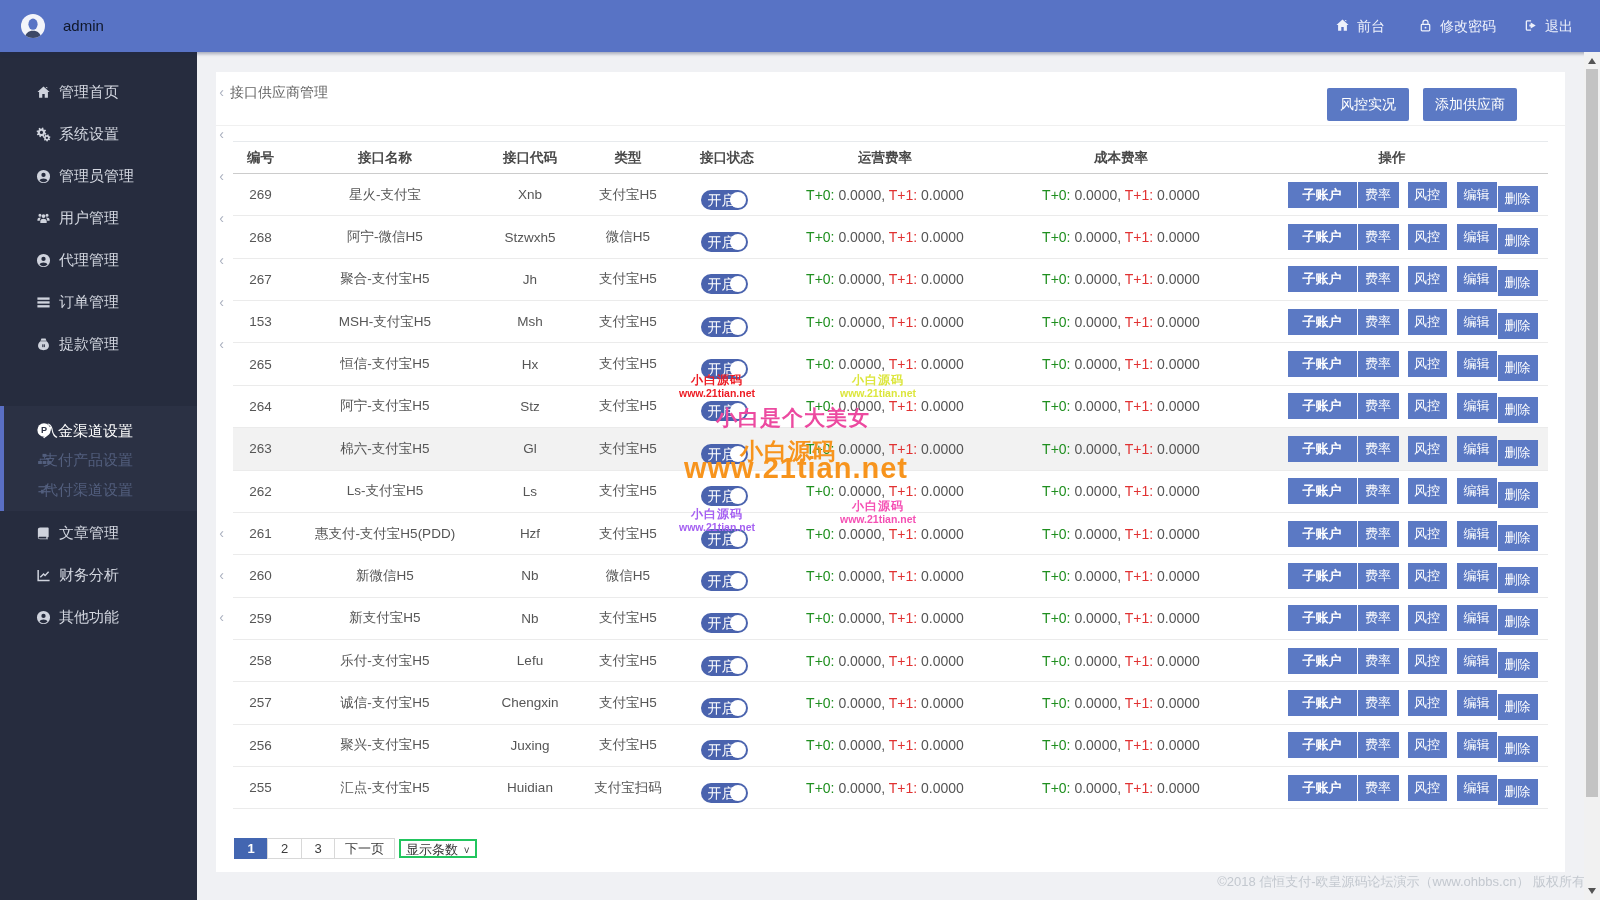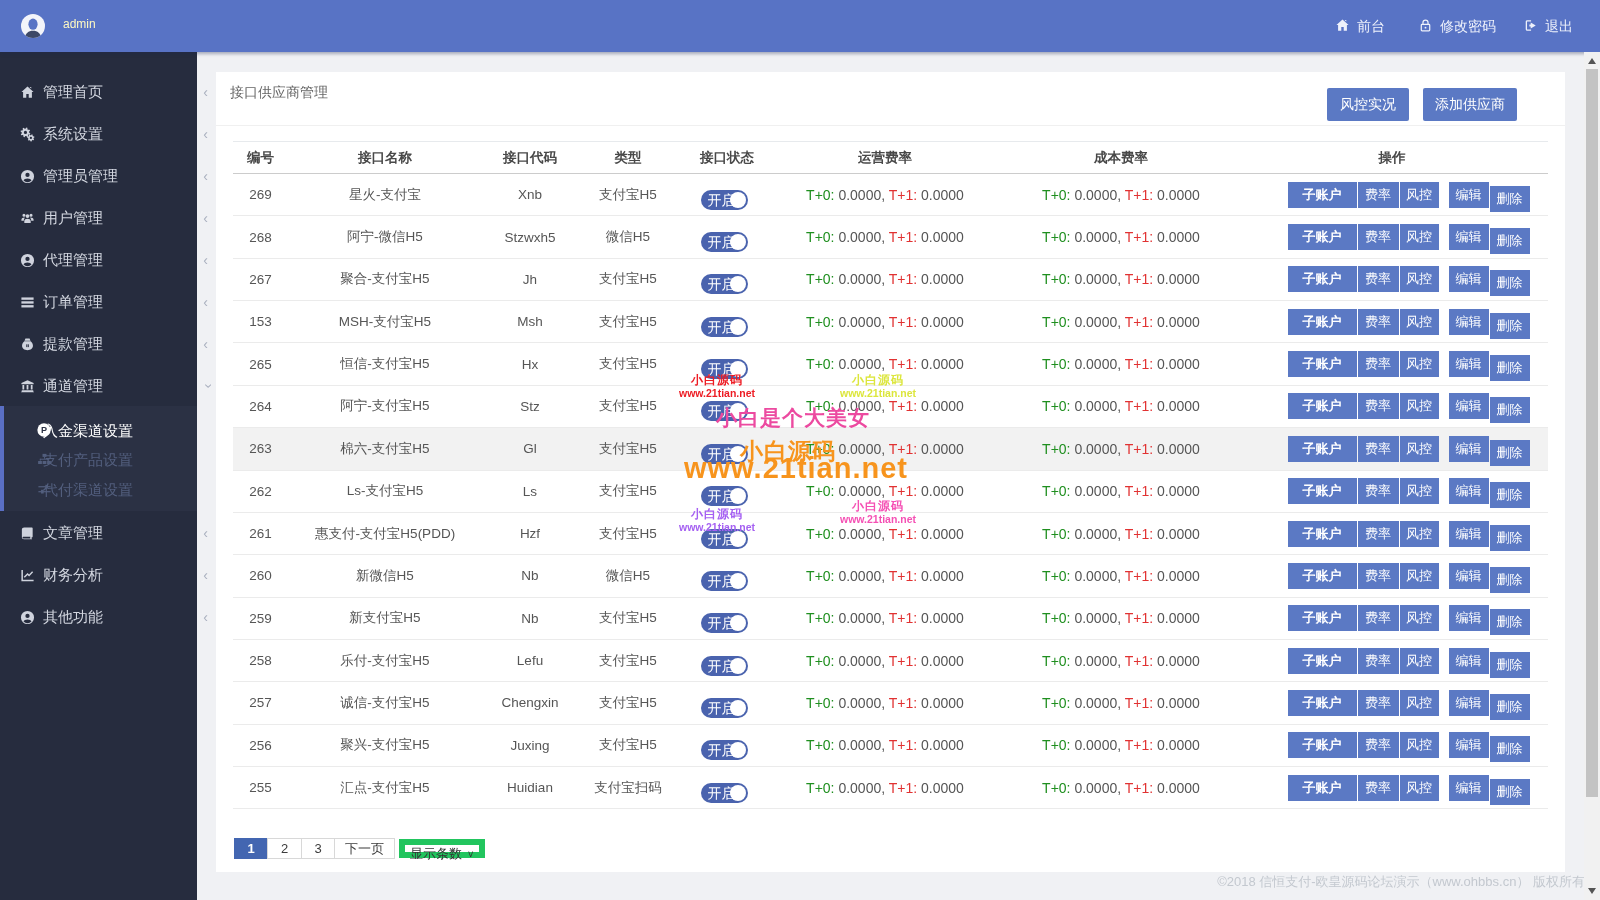--- a/index.html
+++ b/index.html
@@ -1,24 +1,24 @@
 <!DOCTYPE html>
 <html lang="zh"><head><meta charset="utf-8">
 <title>接口供应商管理</title>
 <style>
 *{margin:0;padding:0;box-sizing:border-box;}
 html,body{width:1600px;height:900px;overflow:hidden;}
 body{font-family:"Liberation Sans",sans-serif;position:relative;background:#f0f1f4;}
 .topbar{position:absolute;left:0;top:0;width:1600px;height:52px;background:#5873c5;box-shadow:0 2px 3px rgba(30,40,80,.35);z-index:30;}
 .avatar{position:absolute;left:21px;top:14px;}
-.adm{position:absolute;left:63px;top:17px;font-size:12px;color:#fef9c3;}
+.adm{position:absolute;left:63px;top:17px;font-size:15px;color:#0f172a;}
 .tbr{position:absolute;top:0;height:52px;line-height:52px;color:#eef1fb;font-size:14px;}
 .tbr svg{vertical-align:-2px;margin-right:7px;}
 .sidebar{position:absolute;left:0;top:52px;width:197px;bottom:0;background:#262c3e;z-index:25;}
-.mi{position:absolute;left:0;width:224px;height:42px;line-height:42px;color:#d3d7e0;font-size:15px;}
+.mi{position:absolute;left:16px;width:224px;height:42px;line-height:42px;color:#d3d7e0;font-size:15px;}
 .mi svg{position:absolute;left:20px;top:14px;}
 .mi span{position:absolute;left:43px;}
 .mi em{position:absolute;right:16px;font-style:normal;color:#aab0bf;font-size:14px;}
 .mi em.dn{transform:rotate(-90deg);right:14px;}
 .smpanel{position:absolute;left:0;top:354px;width:197px;height:105px;background:#2b3144;border-left:4px solid #5a6fc4;}
 .smi{position:absolute;left:0;width:193px;height:29px;line-height:29px;font-size:15px;color:#525e7d;}
 .smi svg{position:absolute;left:37px;top:7px;}
 .smi span{position:absolute;left:43px;}
 .smi.on{color:#fff;}
 .main{position:absolute;left:197px;top:52px;right:0;bottom:0;background:#f0f1f4;}
@@ -33,26 +33,26 @@
 table.grid th{height:32px;border-top:1px solid #e7eaed;border-bottom:1px solid #ccc;font-size:13.5px;color:#484848;font-weight:bold;text-align:center;padding:0;}
 table.grid td{height:42.36px;border-bottom:1px solid #ebebeb;font-size:13.5px;color:#565656;text-align:center;padding:0;}
 tr.hov td{background:#f2f2f2;}
 table.grid th:last-child{padding-right:12px;}
 td.rate{font-size:14px !important;} .rate .g{color:#1f8f1f;} .rate .r{color:#e13232;} .rate .n{color:#555;}
 .tog{width:47px;height:20px;border-radius:10px;background:#4a63ae;margin:0 auto;position:relative;top:5px;left:-3px;}
 .tog span{position:absolute;left:7px;top:4px;font-size:14px;color:#fff;line-height:12px;}
 .tog i{position:absolute;right:2px;top:2px;width:16px;height:16px;border-radius:8px;background:#fff;}
 .acts{width:213px;margin:0 auto;position:relative;left:-4px;white-space:nowrap;font-weight:normal;}
 .acts b{display:inline-block;height:26px;line-height:26px;background:#5b79c4;color:#fff;font-size:13px;font-weight:normal;vertical-align:middle;}
-.acts b.b1{width:69px;font-weight:bold;} .acts b.b2{width:41px;margin-left:1px;} .acts b.b3{width:39px;margin-left:1px;}
+.acts b.b1{width:69px;font-weight:bold;} .acts b.b2{width:41px;margin-left:1px;} .acts b.b3{width:39px;margin-left:9px;}
 .acts b.b4{width:40px;margin-left:10px;} .acts b.b5{width:40px;margin-left:1px;margin-top:8px;}
 .pager{position:absolute;left:234px;top:838px;z-index:6;font-size:13px;}
 .pager a{display:inline-block;height:21px;line-height:19px;border:1px solid #d8d8d8;background:#fff;color:#3c3c3c;text-align:center;vertical-align:top;margin-right:-1px;}
 .pager a.act{background:#4366b1;border-color:#4366b1;color:#fff;font-weight:bold;}
-.pgsel{display:inline-block;height:19px;line-height:17px;border:6px solid #22c55e;font-size:13px;color:#333;padding:0 6px 0 5px;margin-left:5px;min-width:74px;vertical-align:top;margin-top:1px;}
+.pgsel{display:inline-block;height:19px;line-height:17px;border:2px solid #22c55e;font-size:13px;color:#333;padding:0 6px 0 5px;margin-left:5px;min-width:74px;vertical-align:top;margin-top:1px;}
 .pgsel i{font-style:normal;font-size:10px;margin-left:2px;}
 .footer{position:absolute;right:15px;top:873px;font-size:13px;color:#c3c8cf;z-index:4;}
 .sb-track{position:absolute;left:1584px;top:52px;width:16px;bottom:0;background:#f1f1f1;z-index:40;}
 .sb-thumb{position:absolute;left:2px;top:17px;width:12px;height:728px;background:#c3c3c3;}
 .arr{position:absolute;left:4px;width:0;height:0;border-left:4px solid transparent;border-right:4px solid transparent;}
 .arr.up{top:6px;border-bottom:6px solid #545454;}
 .arr.dn{bottom:6px;border-top:6px solid #545454;}
 .wm{position:absolute;z-index:20;font-weight:bold;white-space:nowrap;text-align:center;}
 .wm .l1{font-size:12px;line-height:13px;letter-spacing:1px;}
 .wm .l2{font-size:10.5px;line-height:13px;}
@@ -132,27 +132,20 @@
     </div>
 <div class="mi" style="top:271px">
       <svg width="15" height="15" viewBox="0 0 16 16" fill="#cfd3dd">
         <path d="M5.8 1.6h4.4l1 2.3H4.8zM4.6 4.6h6.8c1.5 1.2 2.4 2.9 2.4 4.8 0 2.8-2.4 4.6-5.8 4.6S2.2 12.2 2.2 9.4c0-1.9.9-3.6 2.4-4.8z"></path>
         <rect x="6.7" y="7.8" width="1.1" height="3" fill="#262c3e"></rect>
         <rect x="8.3" y="7.8" width="1.1" height="3" fill="#262c3e"></rect>
       </svg>
       <span>提款管理</span>
       <em>‹</em>
     </div>
-<div class="mi" style="top:313px">
-      <svg width="15" height="15" viewBox="0 0 16 16" fill="#cfd3dd">
-        <path d="M8 1.2 1.5 4.3v1.2h13V4.3zM2.6 6.3h1.9v5h-1.9zm4.45 0h1.9v5h-1.9zm4.45 0h1.9v5h-1.9zM1.9 12h12.2v1l.9 1.2H1l.9-1.2z"></path>
-      </svg>
-      <span>通道管理</span>
-      <em class="dn">‹</em>
-    </div>
 <div class="mi" style="top:460px">
       <svg width="15" height="15" viewBox="0 0 16 16" fill="#cfd3dd">
         <path d="M4.5 1.5h8.2c.5 0 .8.3.8.8v9c0 .4-.2.6-.5.7-.9.3-1 .9-.4 1.6l.3.4H4.2c-1.2 0-2.2-.6-2.2-2.1V3.6c0-1.2 1-2.1 2.5-2.1zm-.9 10c-.5 0-.9.4-.9.9s.4.9.9.9h7.5c-.3-.6-.3-1.2 0-1.8z"></path>
       </svg>
       <span>文章管理</span>
       <em>‹</em>
     </div>
 <div class="mi" style="top:502px">
       <svg width="15" height="15" viewBox="0 0 16 16" fill="#cfd3dd">
         <path d="M1.5 2v12h13v-1.6H3.1V2z"></path>

